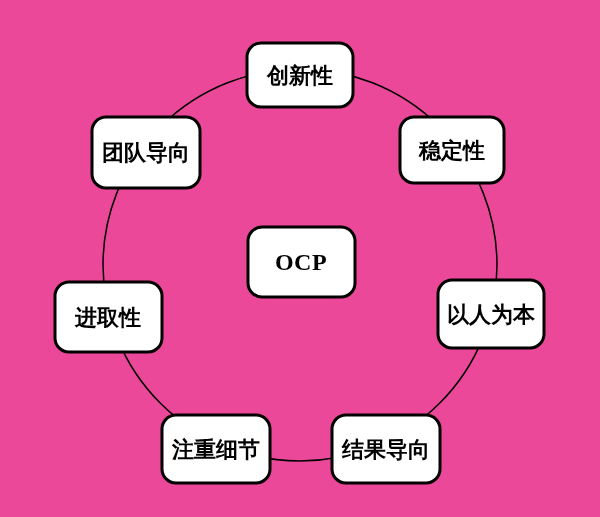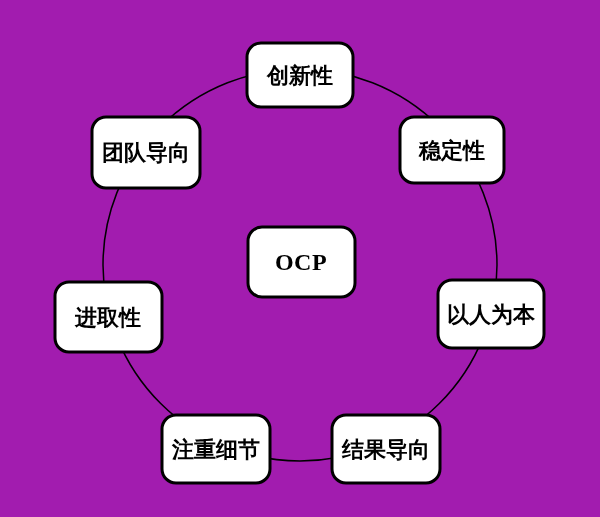--- a/index.html
+++ b/index.html
@@ -7,21 +7,21 @@
     padding: 0;
     background: #ffffff;
     width: 600px;
     height: 517px;
     overflow: hidden;
   }
   .canvas {
     position: relative;
     width: 600px;
     height: 517px;
-    background: #a21caf;
+    background: #ec4899;
   }
   svg { display: block; }
   .cycle-circle {
     fill: none;
     stroke: #000000;
     stroke-width: 1.5;
   }
   .node-box {
     fill: #ffffff;
     stroke: #000000;

